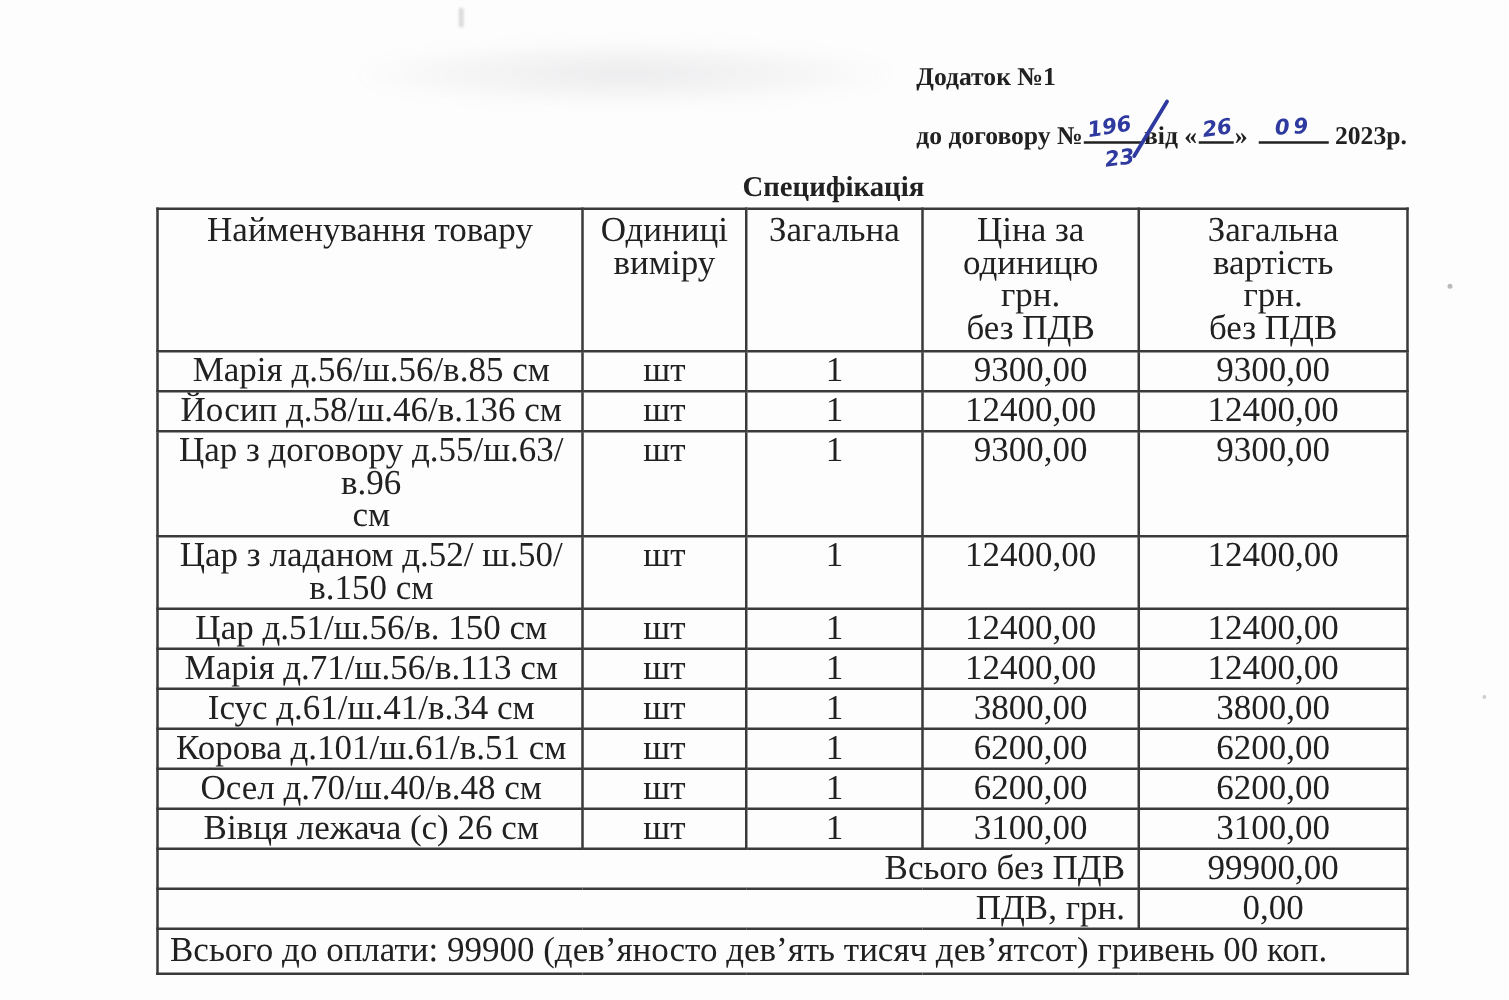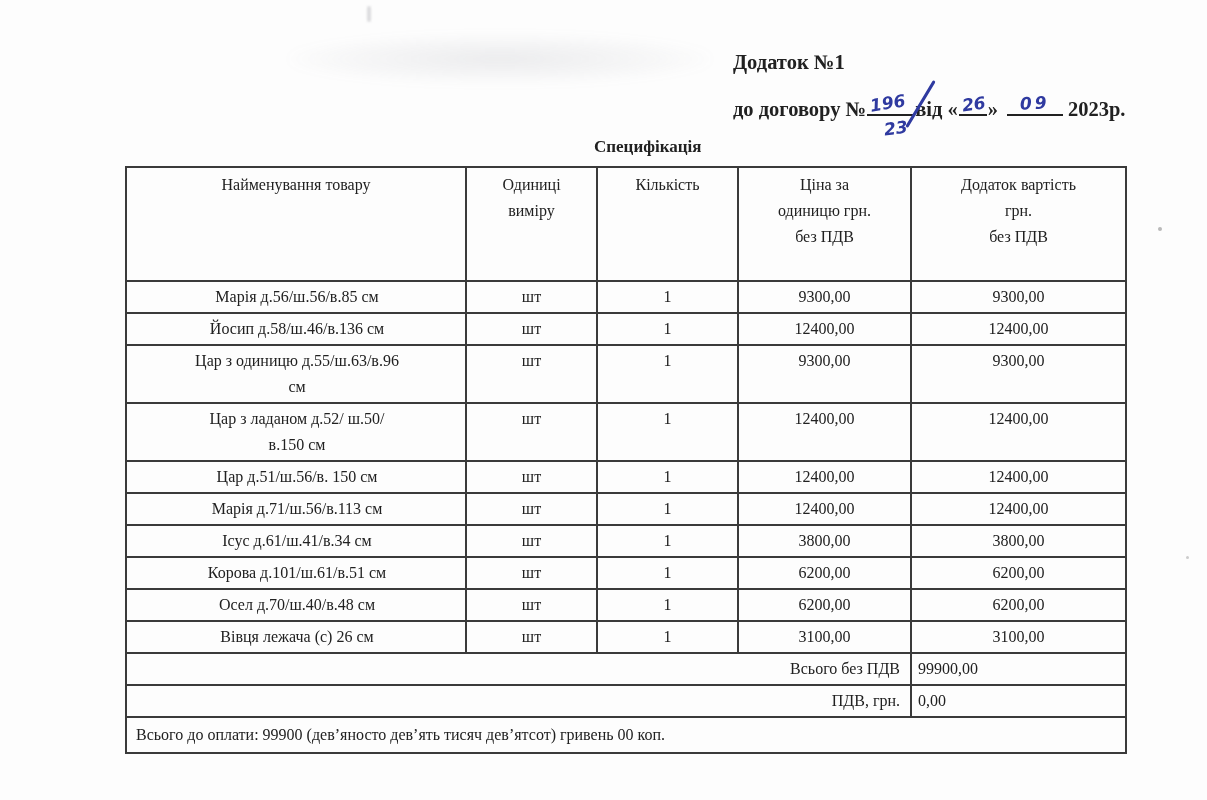--- a/index.html
+++ b/index.html
@@ -62,50 +62,50 @@
     background:var(--hand);
     transform:rotate(31deg);
   }
   .hw-23{position:absolute;left:17px;bottom:-23px;transform:rotate(-7deg);}
   .hw-day{position:absolute;left:3px;bottom:1px;transform:rotate(-8deg);}
   .hw-month{position:absolute;left:13px;bottom:2px;letter-spacing:3px;transform:rotate(-3deg);}
 
   
   .spec-title{
     position:absolute;left:594px;top:137px;
-    font-size:17px;font-weight:bold;
+    font-size:23px;font-weight:bold;
   }
 
   
   .spec-table{
     position:absolute;left:125px;top:166px;
     width:1000px;
     border-collapse:collapse;table-layout:fixed;
-    font-size:16px;color:var(--ink);
+    font-size:28px;color:var(--ink);
   }
   .spec-table td,.spec-table th{
     border:2px solid var(--border);
     padding:2px 6px;
     line-height:26px;
     overflow:hidden;
   }
   .spec-table thead th{
     height:106px;
     font-weight:normal;
     vertical-align:top;
     text-align:center;
     white-space:pre-line;
     padding-top:4px;
   }
   .spec-table tbody tr{height:30px;}
   .spec-table tbody td{vertical-align:top;text-align:center;}
   .c-name{text-align:left;padding-left:8px !important;white-space:pre-line;}
   .sum-row{height:30px;}
   .sum-label{text-align:right;padding-right:10px !important;margin-top:11px;}
-  .sum-value{}
+  .sum-value{text-align:center;}
   .grand-row td{
     text-align:left;padding:4px 8px 4px 9px;line-height:26px;font-family:Liberation Serif, serif;
   }
 </style>
 </head>
 <body>
 
 <div class="page">
 
   <div class="artifact-bleed"></div>
@@ -126,46 +126,46 @@
       <col style="width:131px">
       <col style="width:141px">
       <col style="width:173px">
       <col style="width:215px">
     </colgroup>
     <thead>
       <tr>
         <th>Найменування товару</th>
         <th>Одиниці
 виміру</th>
-        <th>Кількість</th>
+        <th>Загальна</th>
         <th>Ціна за
 одиницю грн.
 без ПДВ</th>
-        <th>Додаток вартість
+        <th>Загальна вартість
 грн.
 без ПДВ</th>
       </tr>
     </thead>
     <tbody id="rows-body">
         <tr>
       <td class="c-name">Марія д.56/ш.56/в.85 см</td>
       <td class="c-unit">шт</td>
       <td class="c-qty">1</td>
       <td class="c-price">9300,00</td>
       <td class="c-total">9300,00</td>
     </tr>
         <tr>
       <td class="c-name">Йосип д.58/ш.46/в.136 см</td>
       <td class="c-unit">шт</td>
       <td class="c-qty">1</td>
       <td class="c-price">12400,00</td>
       <td class="c-total">12400,00</td>
     </tr>
         <tr>
-      <td class="c-name">Цар з одиницю д.55/ш.63/в.96
+      <td class="c-name">Цар з договору д.55/ш.63/в.96
 см</td>
       <td class="c-unit">шт</td>
       <td class="c-qty">1</td>
       <td class="c-price">9300,00</td>
       <td class="c-total">9300,00</td>
     </tr>
         <tr>
       <td class="c-name">Цар з ладаном д.52/ ш.50/
 в.150 см</td>
       <td class="c-unit">шт</td>

